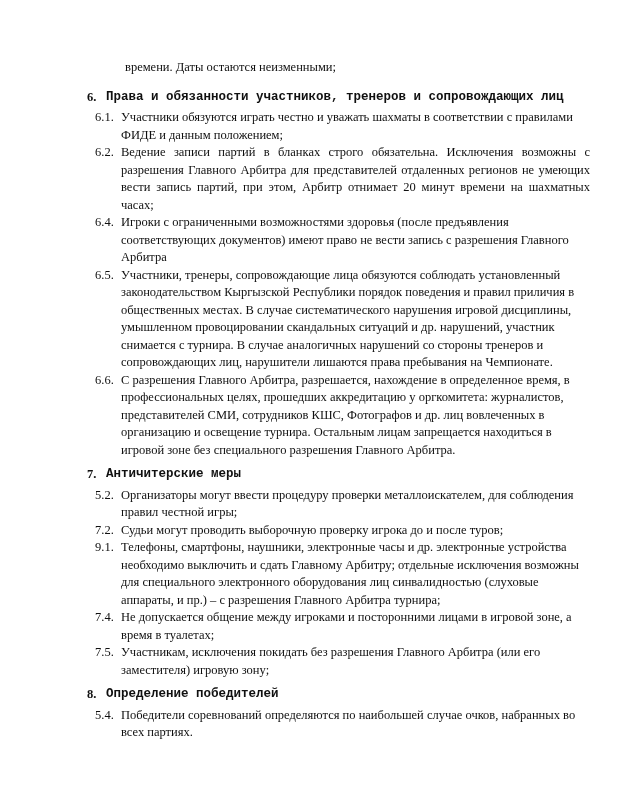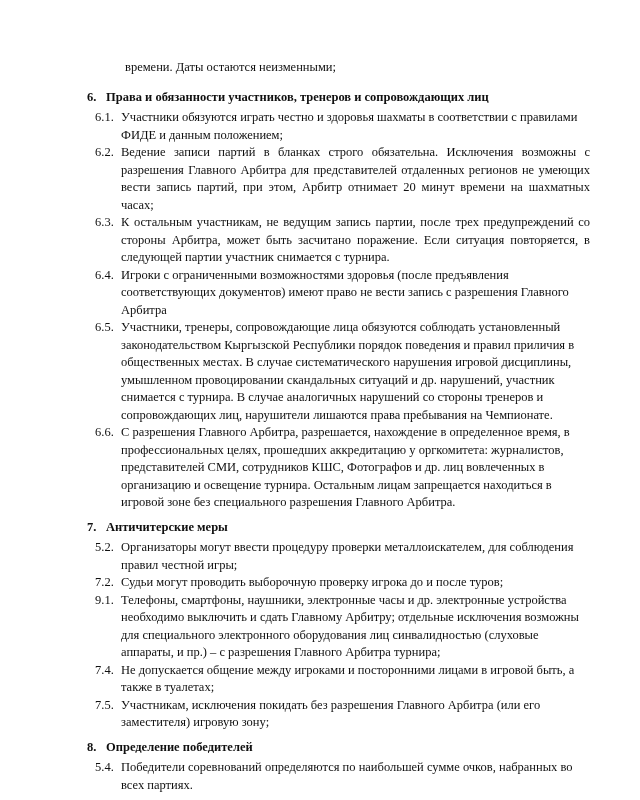--- a/index.html
+++ b/index.html
@@ -26,20 +26,21 @@
   .section-heading {
     display: flex;
     font-weight: bold;
     margin-bottom: 3px;
   }
   .section-heading .num {
     flex: 0 0 19px;
   }
   .section-heading .title {
     flex: 1;
+    font-family: Liberation Mono, monospace;
   }
   .item {
     display: flex;
     margin-left: 8px;
   }
   .item .num {
     flex: 0 0 26px;
   }
   .item .txt {
     flex: 1;
@@ -56,29 +57,25 @@
 
   <p class="lead-par">времени. Даты остаются неизменными;</p>
 
   <div class="section">
     <div class="section-heading">
       <span class="num">6.</span>
       <span class="title">Права и обязанности участников, тренеров и сопровождающих лиц</span>
     </div>
     <div class="item">
       <span class="num">6.1.</span>
-      <div class="txt">Участники обязуются играть честно и здоровья шахматы в соответствии с правилами ФИДЕ и данным положением;</div>
+      <div class="txt">Участники обязуются играть честно и уважать шахматы в соответствии с правилами ФИДЕ и данным положением;</div>
     </div>
     <div class="item">
       <span class="num">6.2.</span>
       <div class="txt justify">Ведение записи партий в бланках строго обязательна. Исключения возможны с разрешения Главного Арбитра для представителей отдаленных регионов не умеющих вести запись партий, при этом, Арбитр отнимает 20 минут времени на шахматных часах;</div>
-    </div>
-    <div class="item">
-      <span class="num">6.3.</span>
-      <div class="txt justify">К остальным участникам, не ведущим запись партии, после трех предупреждений со стороны Арбитра, может быть засчитано поражение. Если ситуация повторяется, в следующей партии участник снимается с турнира.</div>
     </div>
     <div class="item">
       <span class="num">6.4.</span>
       <div class="txt">Игроки с ограниченными возможностями здоровья (после предъявления соответствующих документов) имеют право не вести запись с разрешения Главного Арбитра</div>
     </div>
     <div class="item">
       <span class="num">6.5.</span>
       <div class="txt">Участники, тренеры, сопровождающие лица обязуются соблюдать установленный законодательством Кыргызской Республики порядок поведения и правил приличия в общественных местах. В случае систематического нарушения игровой дисциплины, умышленном провоцировании скандальных ситуаций и др. нарушений, участник снимается с турнира. В случае аналогичных нарушений со стороны тренеров и сопровождающих лиц, нарушители лишаются права пребывания на Чемпионате.</div>
     </div>
     <div class="item">
@@ -99,32 +96,32 @@
     <div class="item">
       <span class="num">7.2.</span>
       <div class="txt">Судьи могут проводить выборочную проверку игрока до и после туров;</div>
     </div>
     <div class="item">
       <span class="num">9.1.</span>
       <div class="txt">Телефоны, смартфоны, наушники, электронные часы и др. электронные устройства необходимо выключить и сдать Главному Арбитру; отдельные исключения возможны для специального электронного оборудования лиц синвалидностью (слуховые аппараты, и пр.) – с разрешения Главного Арбитра турнира;</div>
     </div>
     <div class="item">
       <span class="num">7.4.</span>
-      <div class="txt">Не допускается общение между игроками и посторонними лицами в игровой быть, а также в туалетах;</div>
+      <div class="txt">Не допускается общение между игроками и посторонними лицами в игровой зоне, а время в туалетах;</div>
     </div>
     <div class="item">
       <span class="num">7.5.</span>
       <div class="txt">Участникам, исключения покидать без разрешения Главного Арбитра (или его заместителя) игровую зону;</div>
     </div>
   </div>
 
   <div class="section">
     <div class="section-heading">
       <span class="num">8.</span>
       <span class="title">Определение победителей</span>
     </div>
     <div class="item">
       <span class="num">5.4.</span>
-      <div class="txt">Победители соревнований определяются по наибольшей сумме очков, набранных во всех партиях.</div>
+      <div class="txt">Победители соревнований определяются по наибольшей случае очков, набранных во всех партиях.</div>
     </div>
   </div>
 
 </div>
 
 </body></html>

